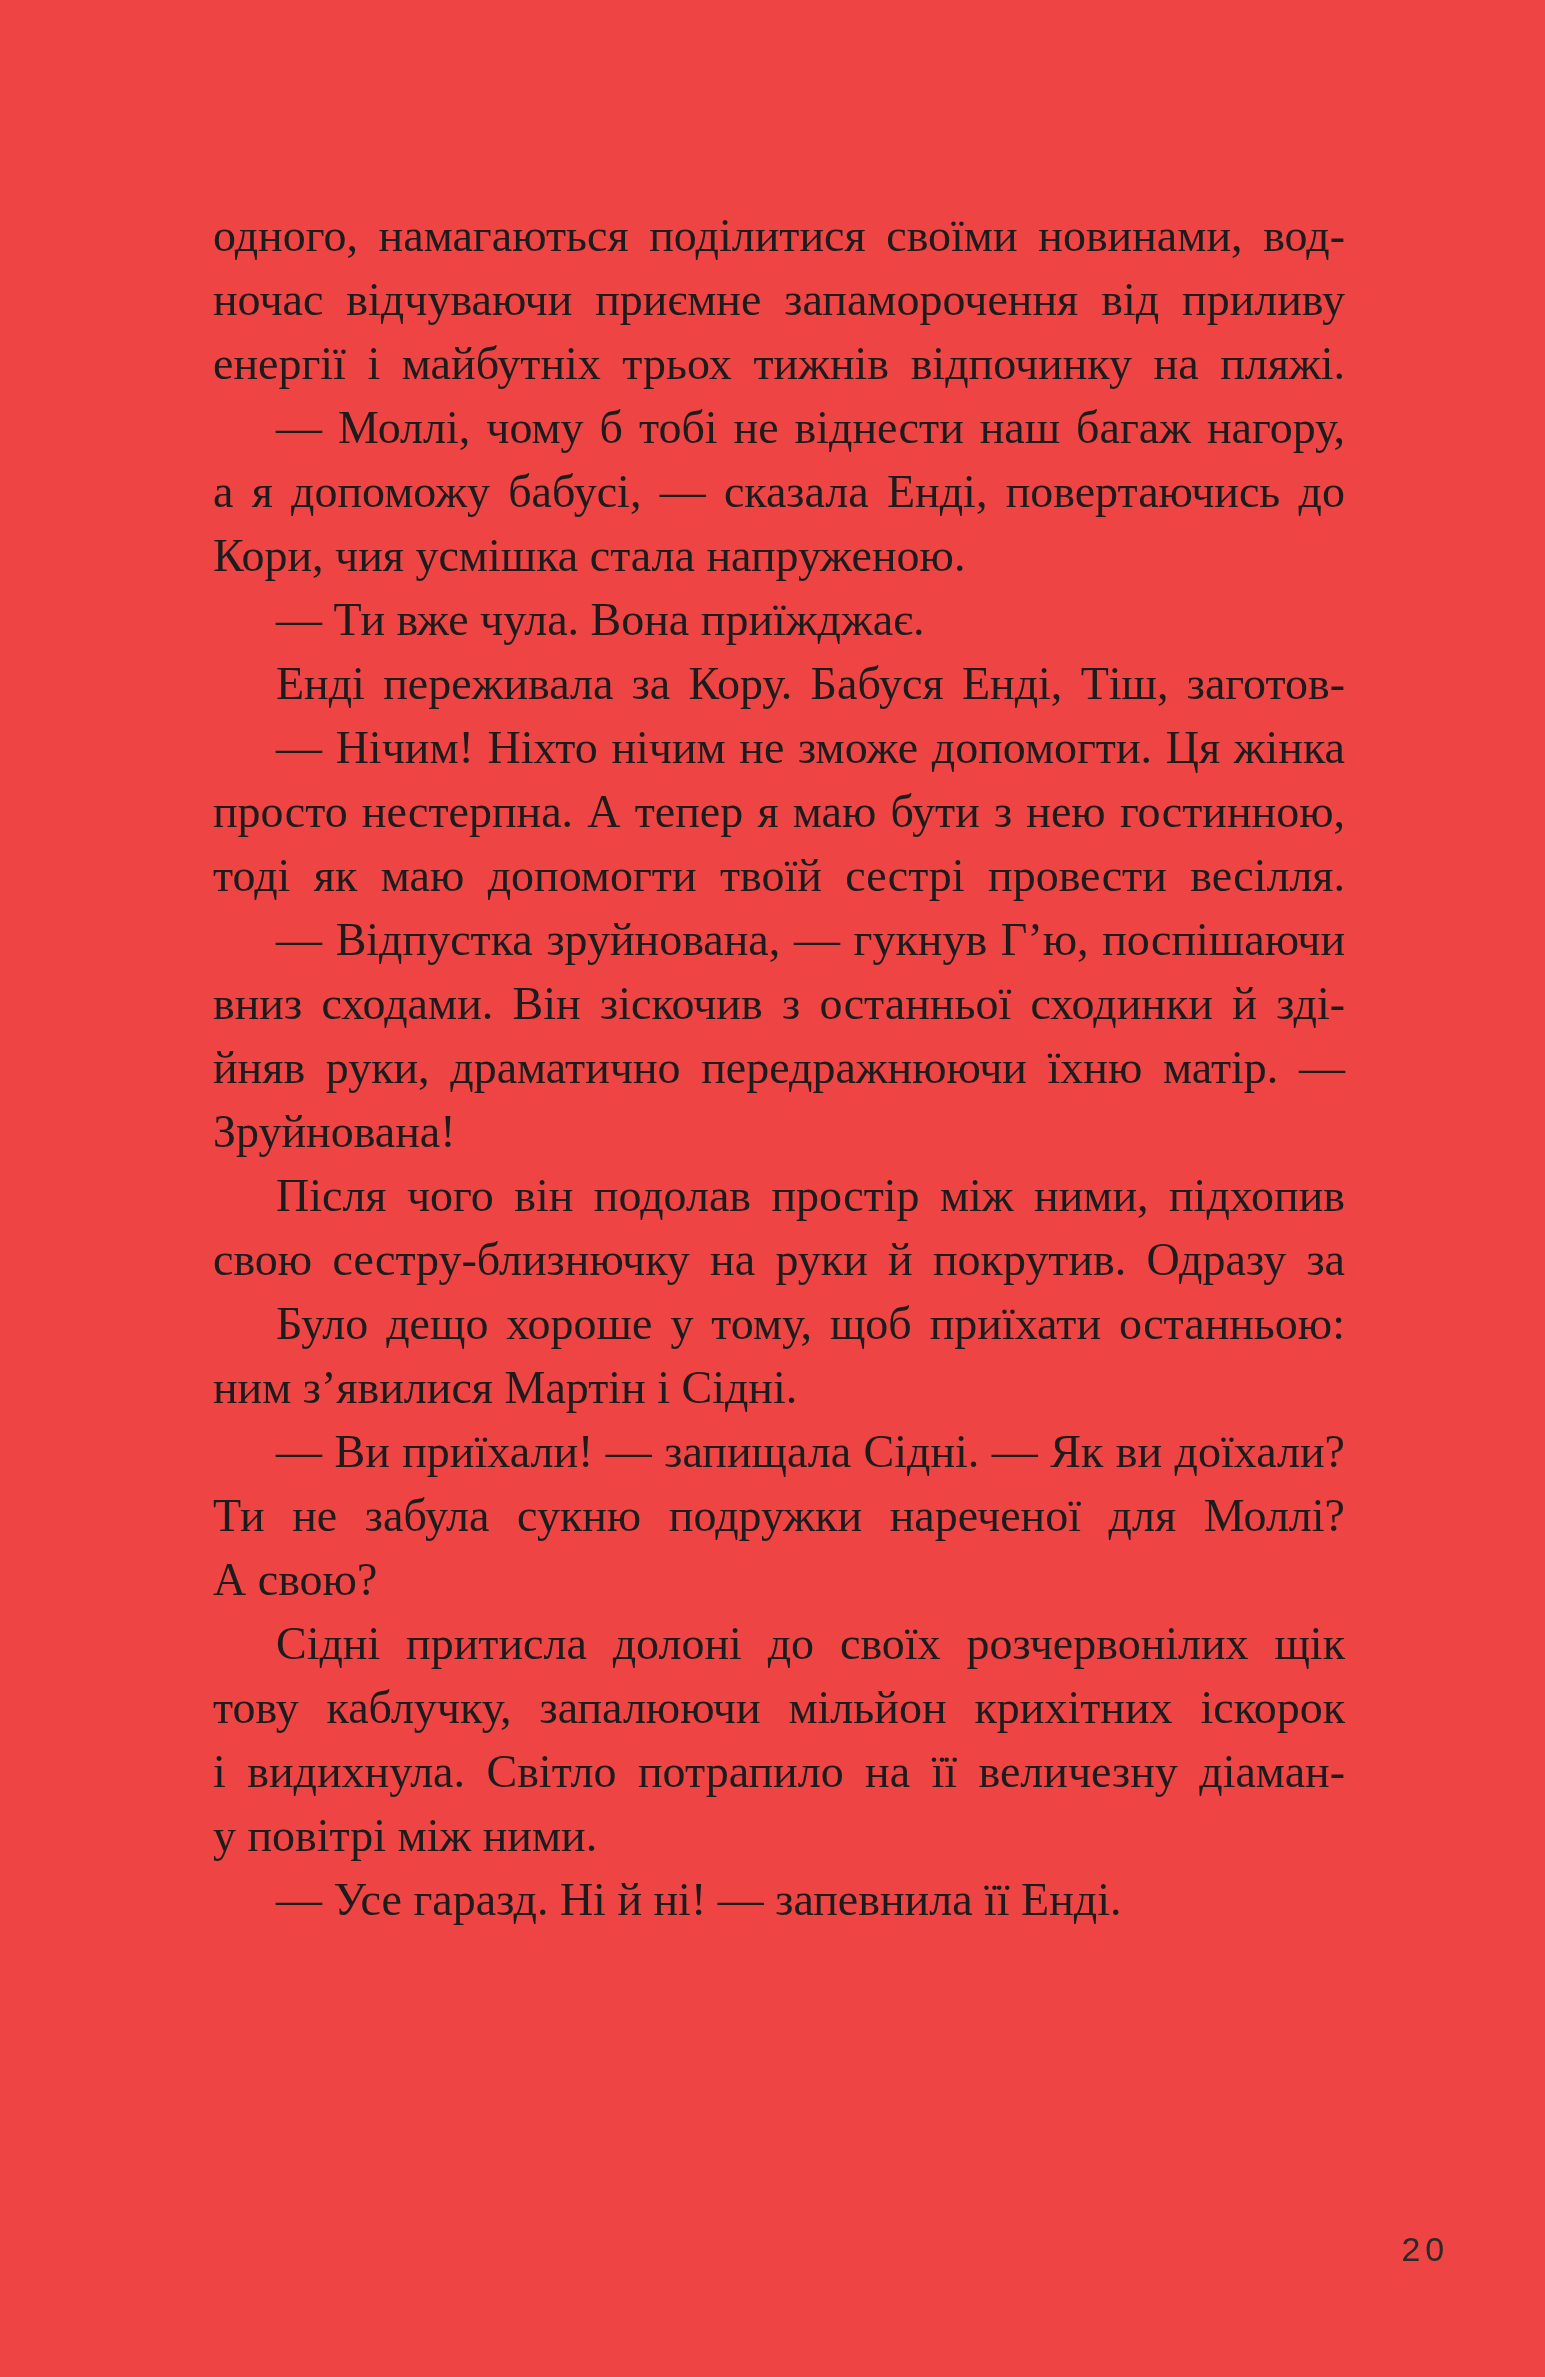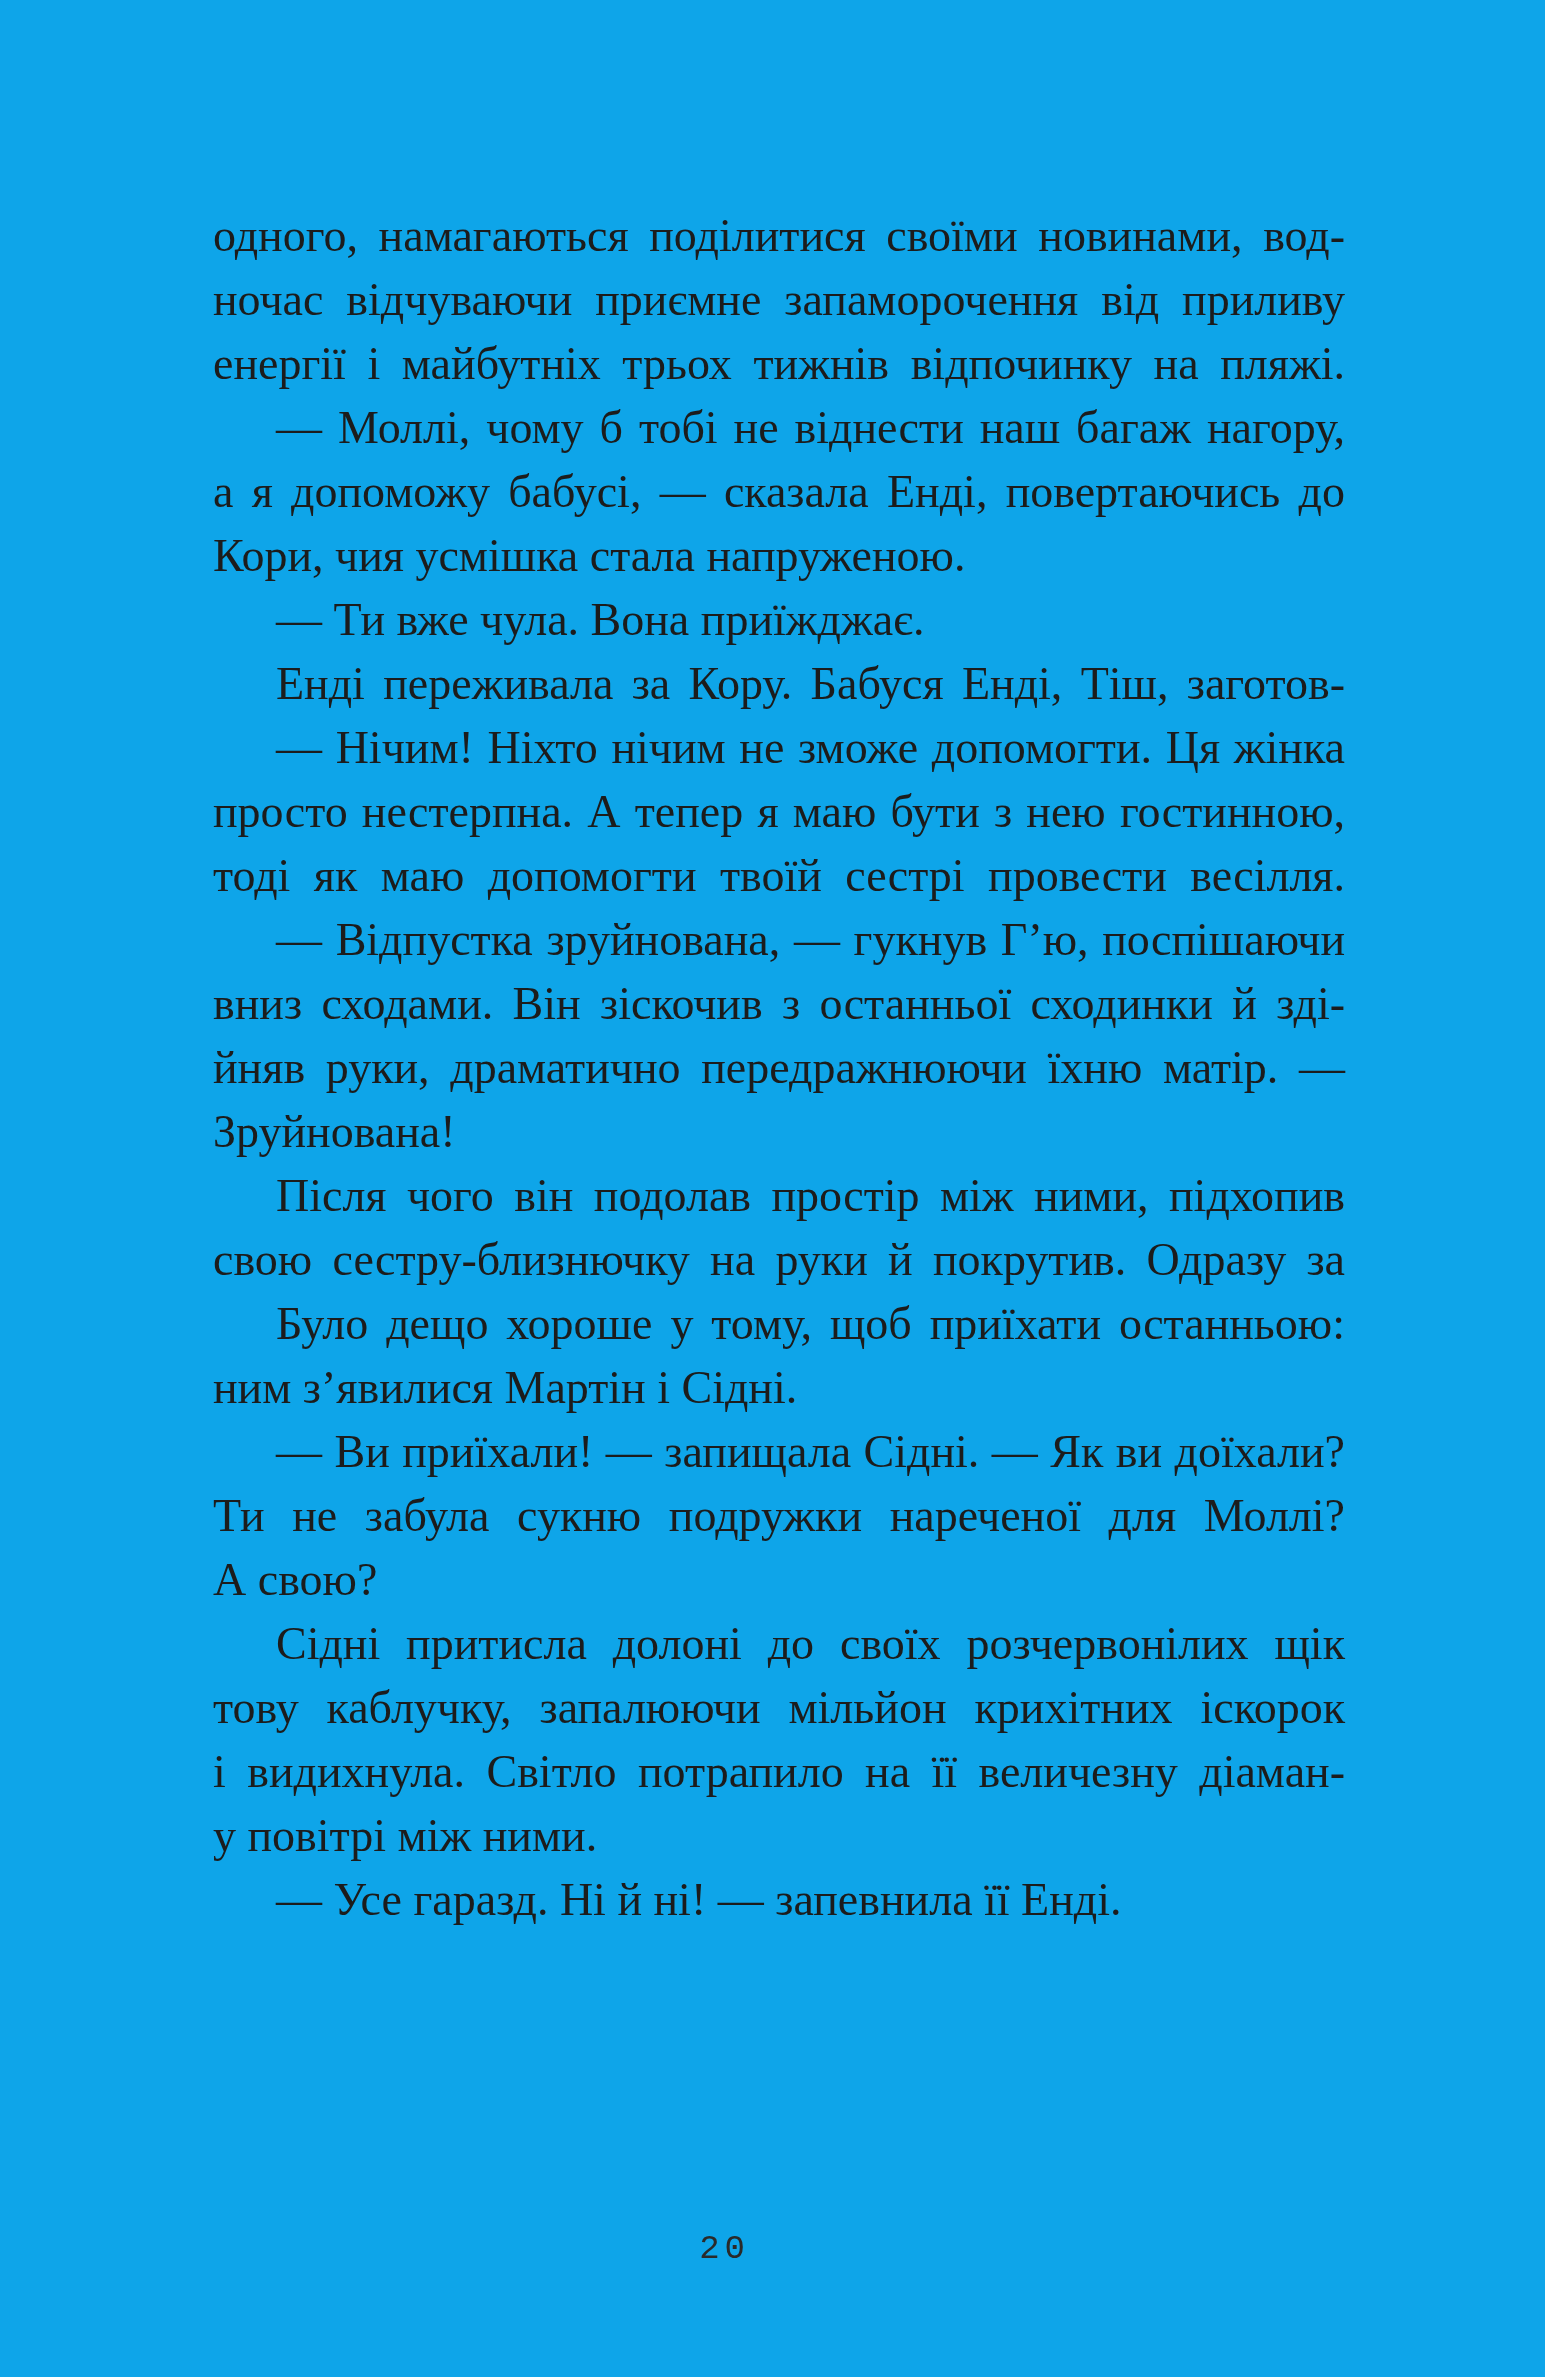--- a/index.html
+++ b/index.html
@@ -5,21 +5,21 @@
 <style>
   html, body {
     margin: 0;
     padding: 0;
     background: #ffffff;
   }
   .page {
     position: relative;
     width: 1546px;
     height: 2377px;
-    background: #0ea5e9;
+    background: #ef4444;
     overflow: hidden;
   }
   .text-block {
     position: absolute;
     left: 213px;
     top: 204px;
     width: 1132px;
     font-family: "Liberation Serif", "DejaVu Serif", serif;
     font-size: 46px;
     line-height: 64px;
@@ -37,22 +37,22 @@
     text-align-last: left;
   }
   .line.pstart {
     text-indent: 63px;
   }
   .page-number {
     position: absolute;
     top: 2232px;
     left: 0;
     width: 1449px;
-    text-align: center;
-    font-family: Liberation Mono, monospace;
+    text-align: right;
+    font-family: Liberation Sans, sans-serif;
     font-size: 34px;
     line-height: 35px;
     letter-spacing: 4.8px;
     color: #2a2a2a;
   }
 </style>
 </head>
 <body>
 
 <div class="page">

